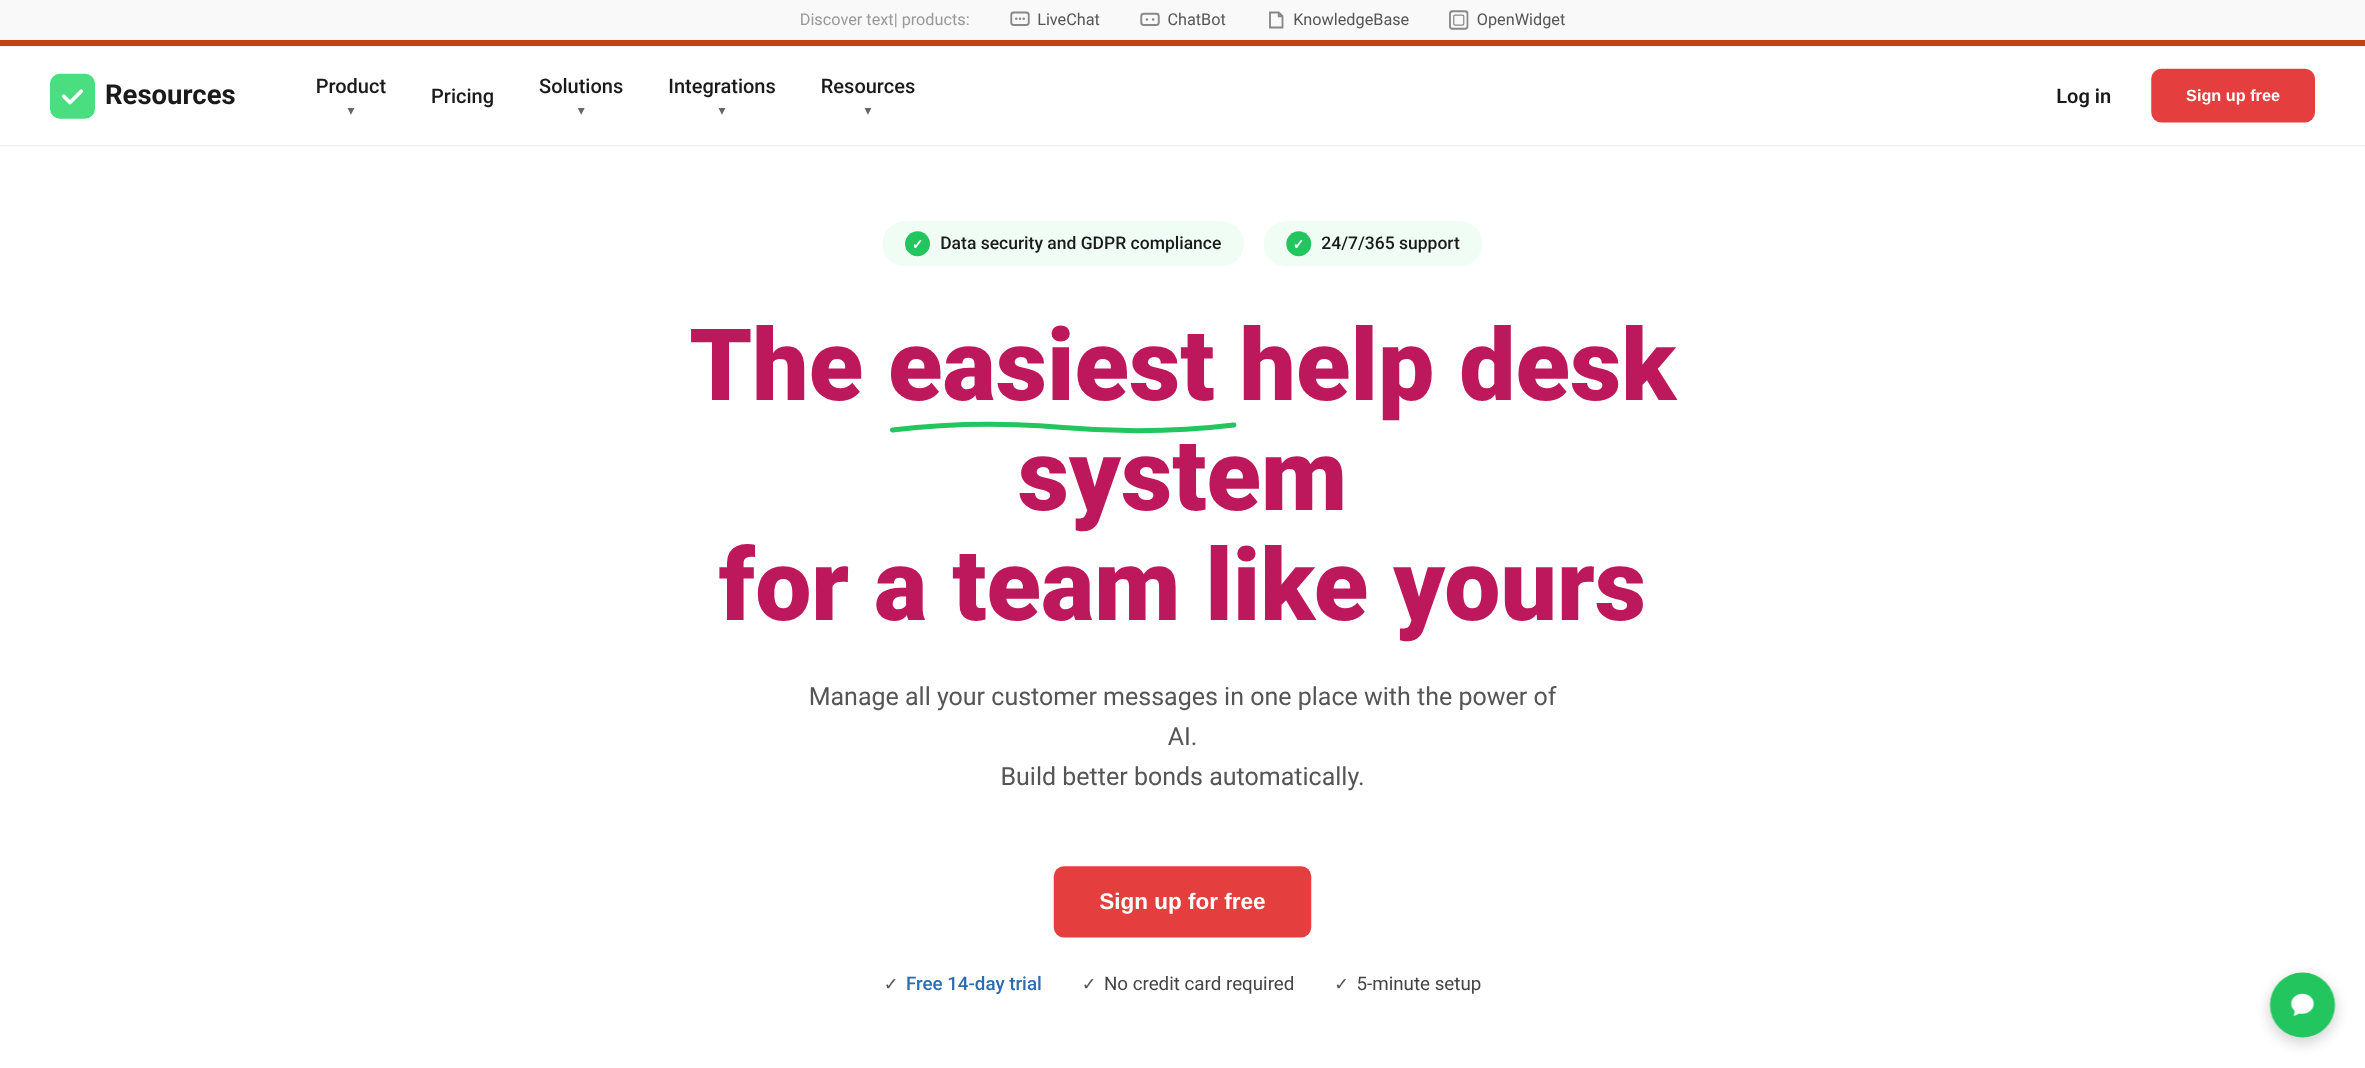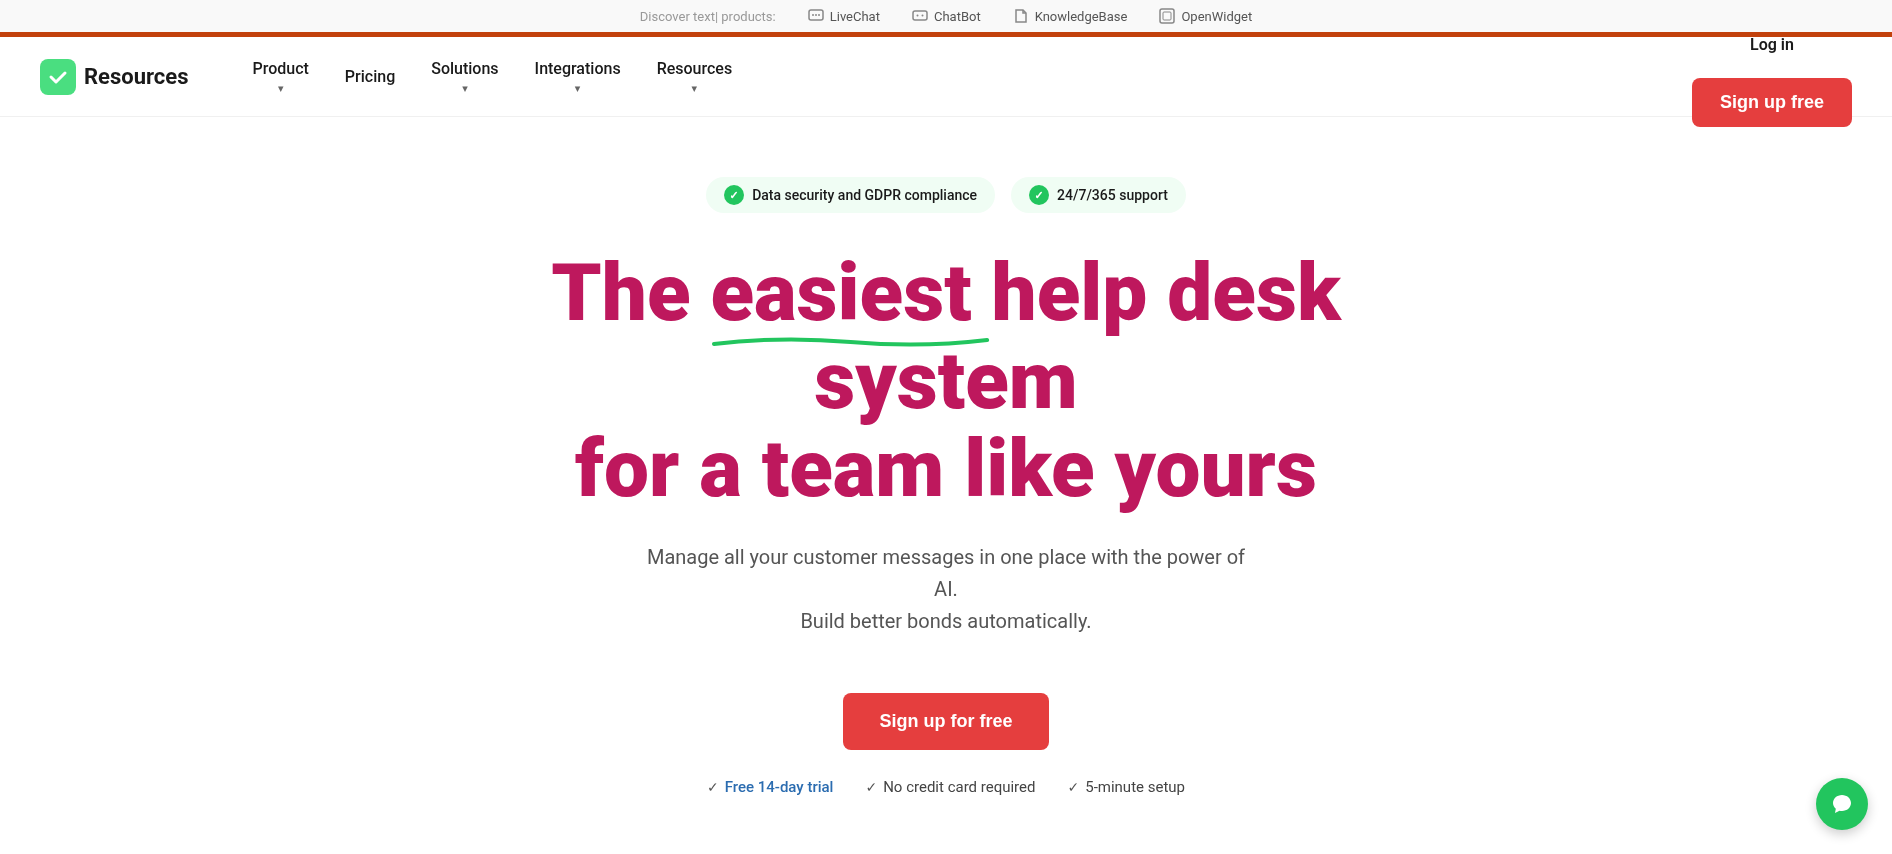--- a/index.html
+++ b/index.html
@@ -96,33 +96,32 @@
     }
     .nav-chevron {
       font-size: 11px;
       color: #666;
     }
     .nav-actions {
       display: flex;
       align-items: center;
       gap: 16px;
       margin-left: auto;
-      flex-direction: column;
     }
     .login-btn {
       font-size: 16px;
       font-weight: 600;
       color: #1a1a1a;
       cursor: pointer;
       padding: 8px 16px;
     }
     .signup-btn {
       background: #e53e3e;
       color: #fff;
-      font-size: 18px;
+      font-size: 13px;
       font-weight: 700;
       padding: 14px 28px;
       border-radius: 8px;
       cursor: pointer;
       border: none;
       white-space: nowrap;
     }
 
     
     .hero {

